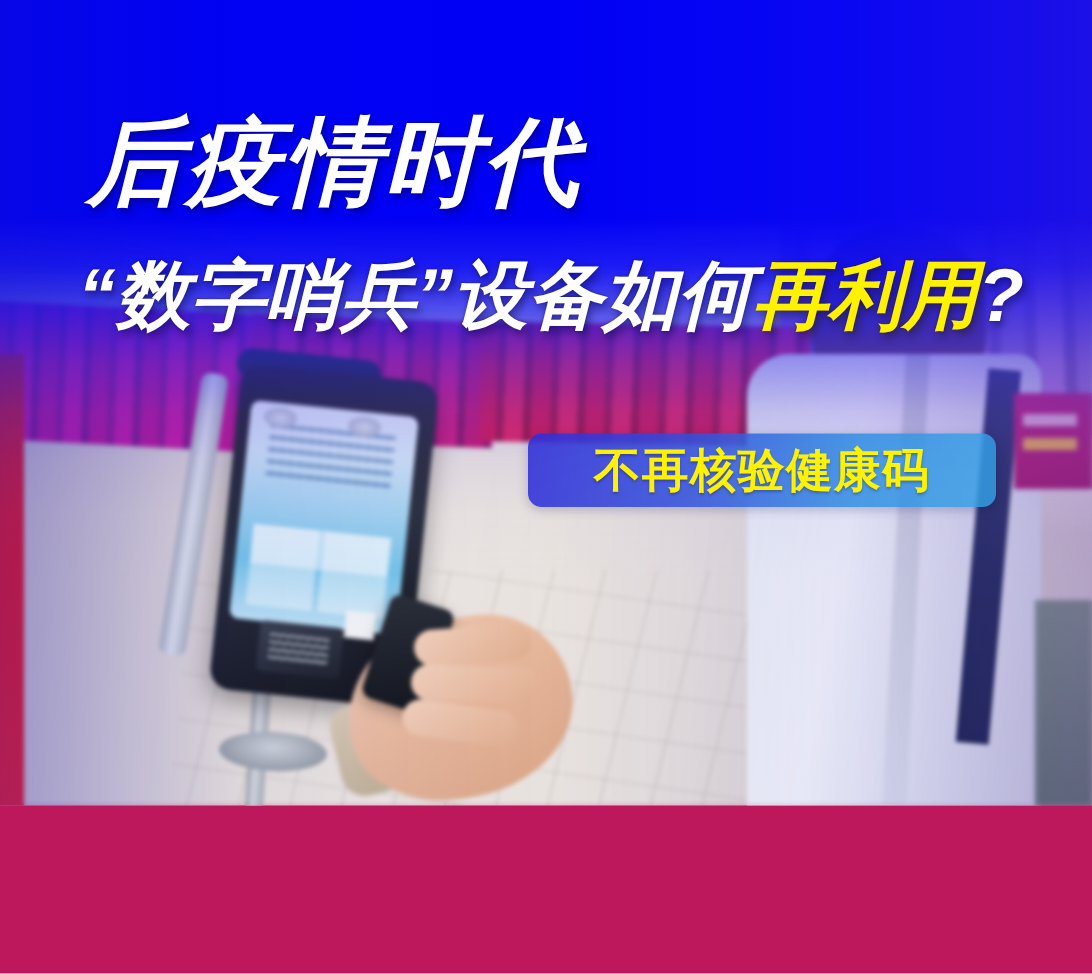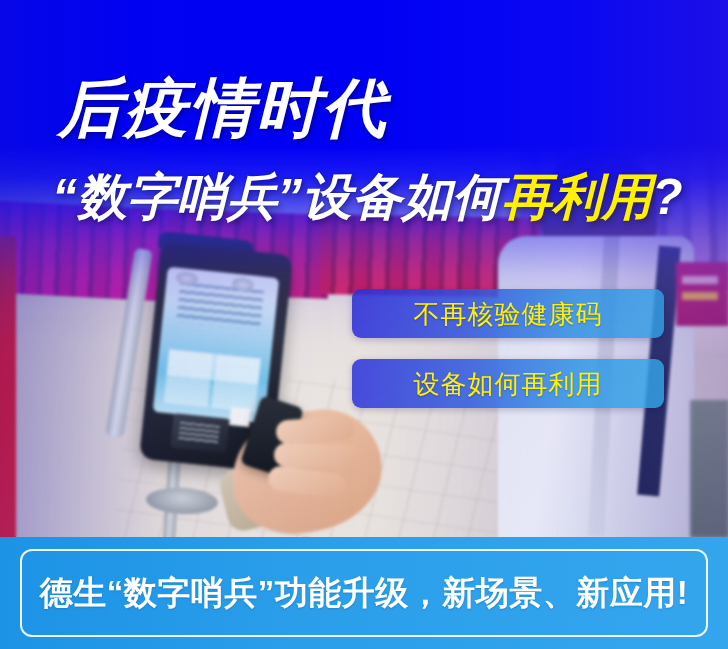--- a/index.html
+++ b/index.html
@@ -366,22 +366,22 @@
       rgba(54,166,232,.82) 100%);
   }
   .pill-3 {
     background: linear-gradient(96deg,
       rgba(52,60,220,.88) 0%,
       rgba(48,104,224,.86) 40%,
       rgba(48,158,230,.84) 76%,
       rgba(56,170,234,.82) 100%);
   }
   .pill-label {
-    font-size: 26px;
-    font-weight: normal;
+    font-size: 31px;
+    font-weight: bold;
     color: #fff200;
     letter-spacing: 1px;
     line-height: 1;
     white-space: nowrap;
     text-shadow: 0 1px 2px rgba(0,0,60,.28);
   }
 
   
   .banner {
     position: absolute;
@@ -463,24 +463,16 @@
     <div class="hl-line1">后疫情时代</div>
     <div class="hl-line2">
       <span>“数字哨兵”设备如何</span><span class="hl-hi">再利用</span><span>?</span>
     </div>
   </div>
 
   <div class="pills">
     <div class="pill pill-1">
       <span class="pill-label">不再核验健康码</span>
     </div>
-    <div class="pill pill-2">
-      <span class="pill-label">设备如何再利用</span>
-    </div>
   </div>
 
-  <div class="banner">
-    <div class="banner-frame">
-      <span class="banner-text">德生“数字哨兵”功能升级，新场景、新应用!</span>
-    </div>
-  </div>
 
 </div>
 
 </body></html>

